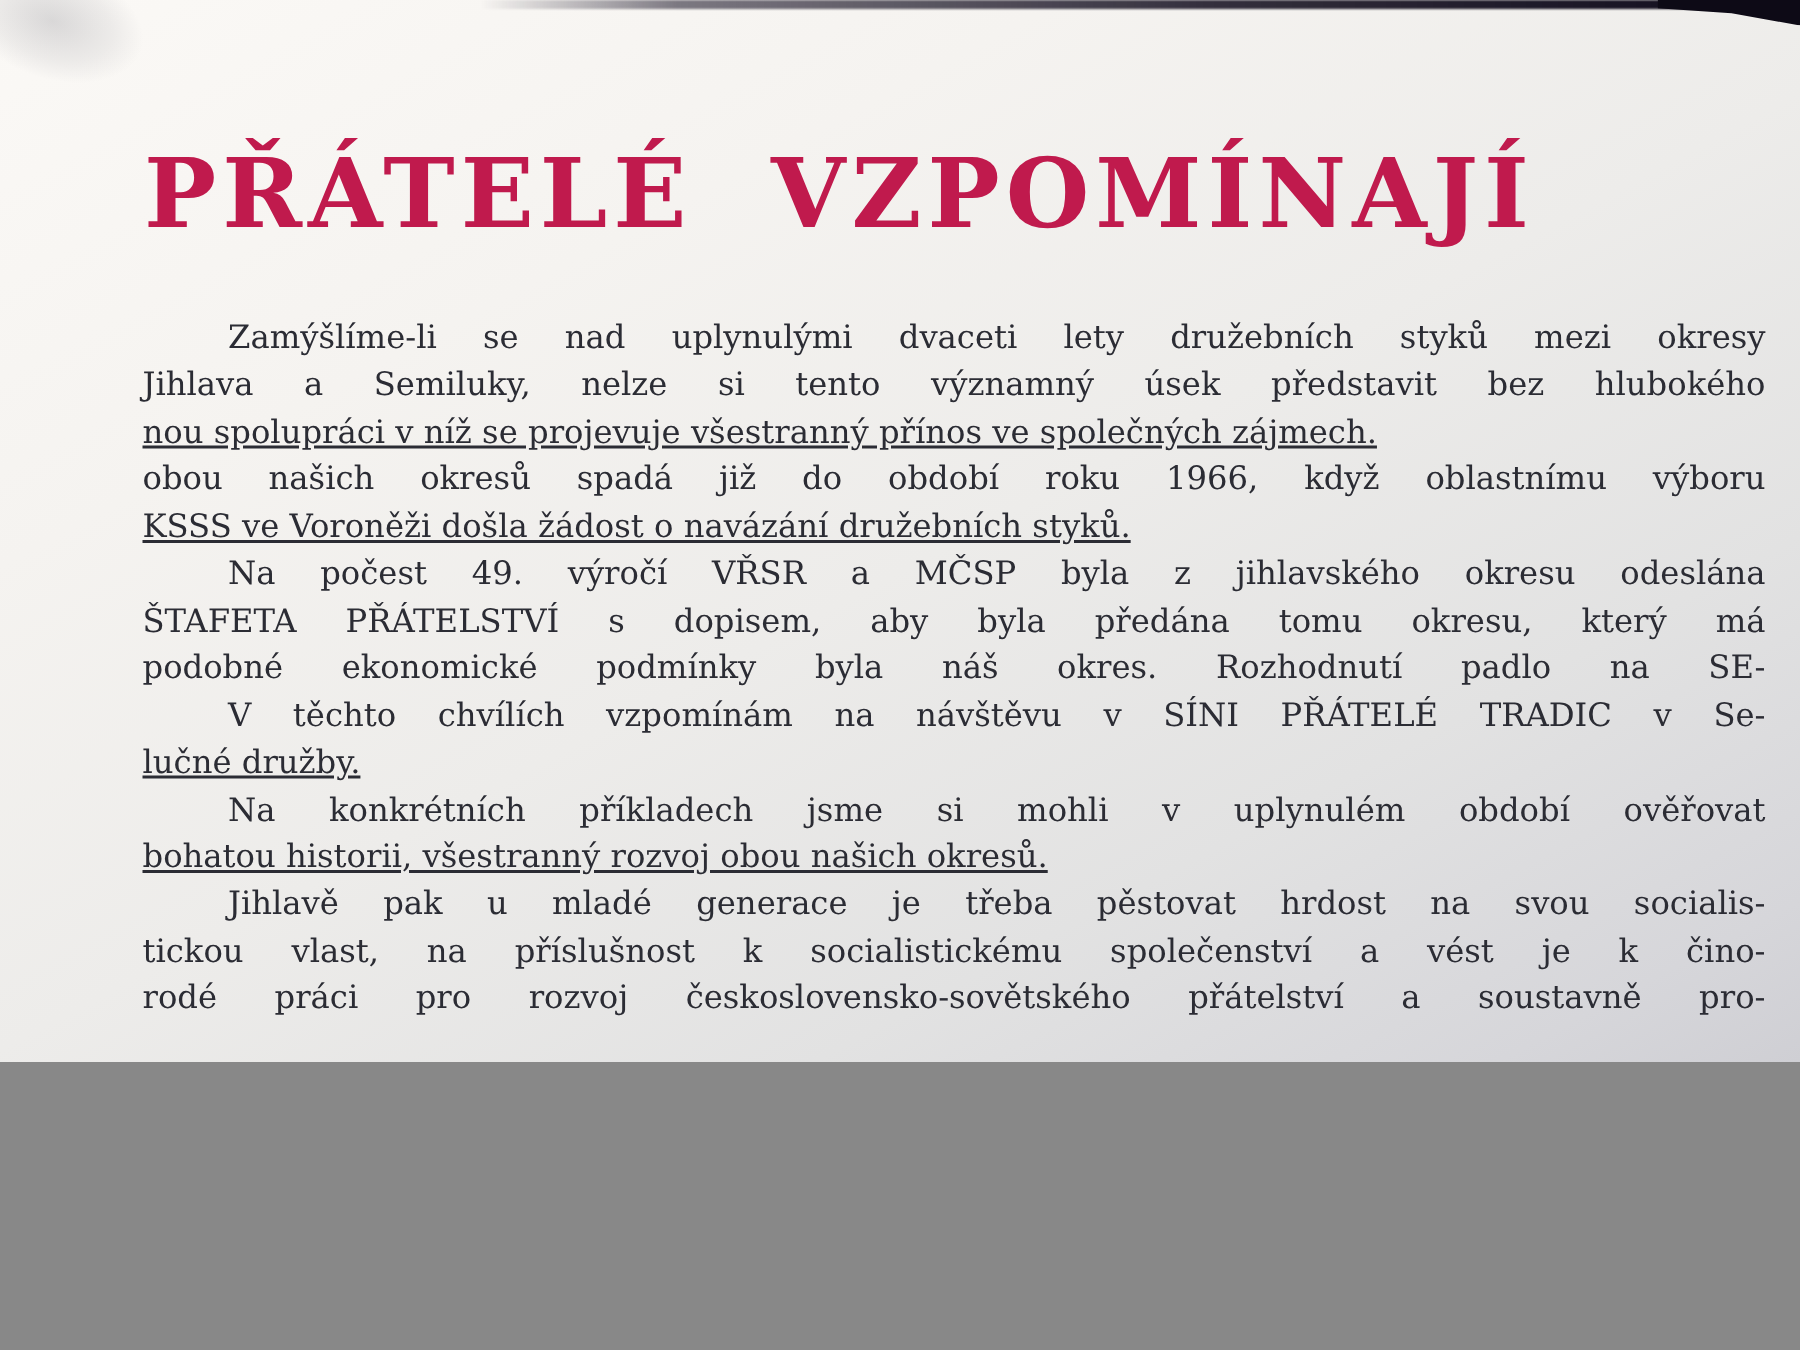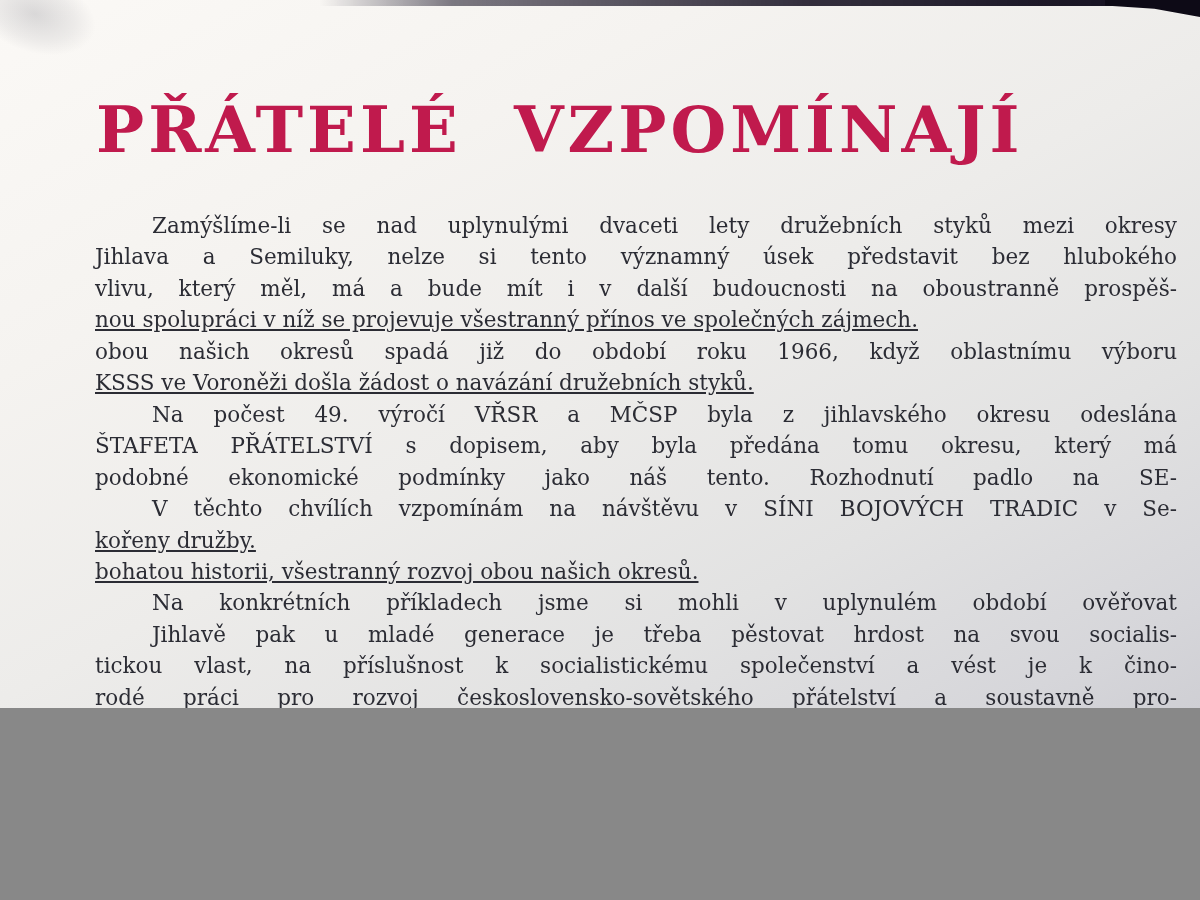--- a/index.html
+++ b/index.html
@@ -99,39 +99,38 @@
   <div class="smudge"></div>
   <div class="top-strip"></div>
   <div class="corner-wedge"></div>
 
   <h1 class="title">PŘÁTELÉ VZPOMÍNAJÍ</h1>
 
   <div class="bodytext">
       <div class="para">
         <div class="line first">Zamýšlíme-li se nad uplynulými dvaceti lety družebních styků mezi okresy</div>
         <div class="line">Jihlava a Semiluky, nelze si tento významný úsek představit bez hlubokého</div>
-        <div class="line">vlivu, který měl, má a bude mít i v další budoucnosti na oboustranně prospěš-</div>
         <div class="line last">nou spolupráci v níž se projevuje všestranný přínos ve společných zájmech.</div>
       </div>
       <div class="para">
         <div class="line">obou našich okresů spadá již do období roku 1966, když oblastnímu výboru</div>
         <div class="line last">KSSS ve Voroněži došla žádost o navázání družebních styků.</div>
       </div>
       <div class="para">
         <div class="line first">Na počest 49. výročí VŘSR a MČSP byla z jihlavského okresu odeslána</div>
         <div class="line">ŠTAFETA PŘÁTELSTVÍ s dopisem, aby byla předána tomu okresu, který má</div>
-        <div class="line">podobné ekonomické podmínky jako náš tento. Rozhodnutí padlo na SE-</div>
+        <div class="line">podobné ekonomické podmínky byla náš okres. Rozhodnutí padlo na SE-</div>
       </div>
       <div class="para">
-        <div class="line first">V těchto chvílích vzpomínám na návštěvu v SÍNI BOJOVÝCH TRADIC v Se-</div>
-        <div class="line last">kořeny družby.</div>
+        <div class="line first">V těchto chvílích vzpomínám na návštěvu v SÍNI PŘÁTELÉ TRADIC v Se-</div>
+        <div class="line last">lučné družby.</div>
       </div>
       <div class="para">
+        <div class="line first">Na konkrétních příkladech jsme si mohli v uplynulém období ověřovat</div>
         <div class="line last">bohatou historii, všestranný rozvoj obou našich okresů.</div>
-        <div class="line first">Na konkrétních příkladech jsme si mohli v uplynulém období ověřovat</div>
       </div>
       <div class="para">
         <div class="line first">Jihlavě pak u mladé generace je třeba pěstovat hrdost na svou socialis-</div>
         <div class="line">tickou vlast, na příslušnost k socialistickému společenství a vést je k čino-</div>
         <div class="line">rodé práci pro rozvoj československo-sovětského přátelství a soustavně pro-</div>
       </div>
     </div>
 
   <div class="speck"></div>
 

